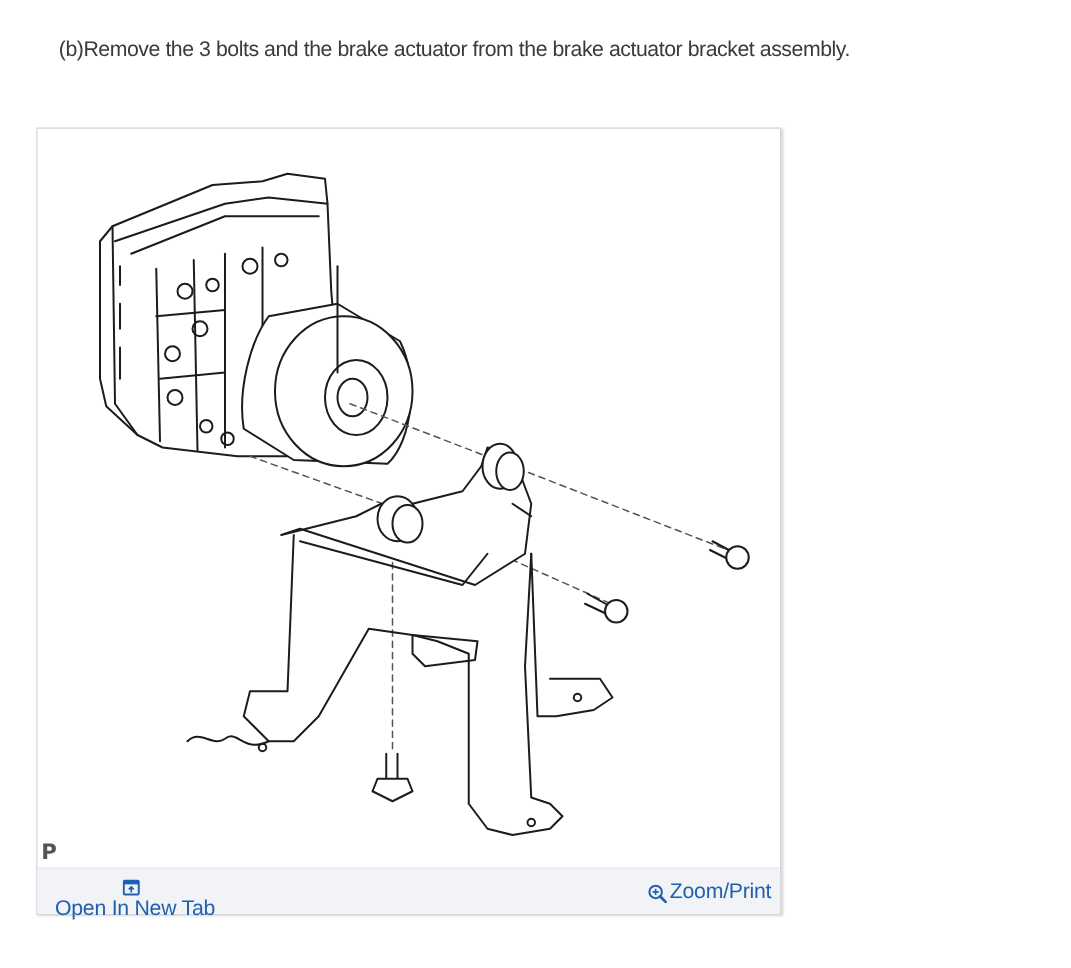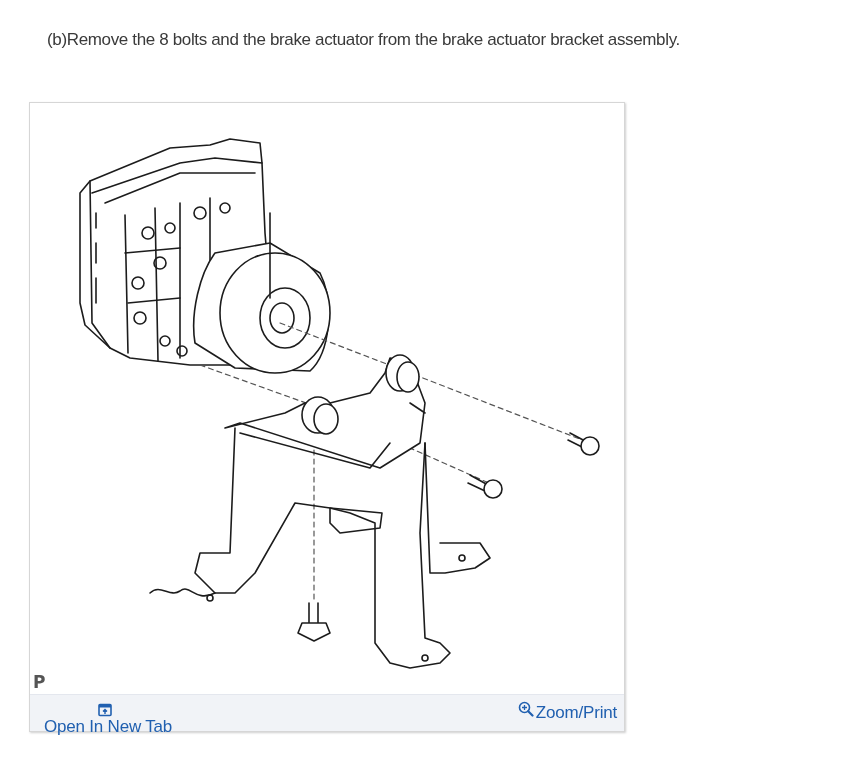--- a/index.html
+++ b/index.html
@@ -10,27 +10,27 @@
   .figure { position:absolute; left:29px; top:102px; width:594px; height:628px;
             border:1px solid #d6d6d6; box-shadow:1px 1px 2px #cfcfcf; background:#fff; }
   .diagram { position:absolute; left:0; top:0; width:594px; height:592px; }
   .fig-code { position:absolute; left:3px; top:569px; font-size:17px; font-weight:bold;
               color:#555; font-family:"DejaVu Sans", sans-serif; }
   .footer { position:absolute; left:0; bottom:0; width:594px; height:36px; background:#f1f3f7;
             border-top:1px solid #e4e7ee; }
   .link { position:absolute; top:8px; font-size:17px; color:#2160b0; text-decoration:none;
           letter-spacing:-0.2px; cursor:pointer; display:flex; align-items:center; }
   .link.left { left:14px;flex-direction:column; }
-  .link.right { right:7px; }
+  .link.right { right:7px;align-items:flex-end; }
   .link svg { margin-right:6px; }
 </style>
 </head>
 <body>
 
-<div class="instruction">(b)Remove the 8 bolts and the brake actuator from the brake actuator bracket assembly.</div>
+<div class="instruction">(b)Remove the 3 bolts and the brake actuator from the brake actuator bracket assembly.</div>
 
 <div class="figure">
   <svg class="diagram" viewBox="0 0 594 592" xmlns="http://www.w3.org/2000/svg" fill="none" stroke="#1c1c1c" stroke-width="1.6" stroke-linejoin="round" stroke-linecap="round">
 
     <g>
       <path d="M50 90 L60 78 L140 45 L180 42 L200 36 L230 40 L232 60 L235 130 L240 190 L235 235 L200 262 L160 262 L100 255 L80 245 L55 222 L50 200 Z" fill="#fff"></path>
       <path d="M60 78 L62 220 L80 245"></path>
       <path d="M62 90 L150 60 L185 55 L232 60"></path>
       <path d="M75 100 L150 70 L225 70"></path>
       <path d="M95 112 L98 250"></path>

